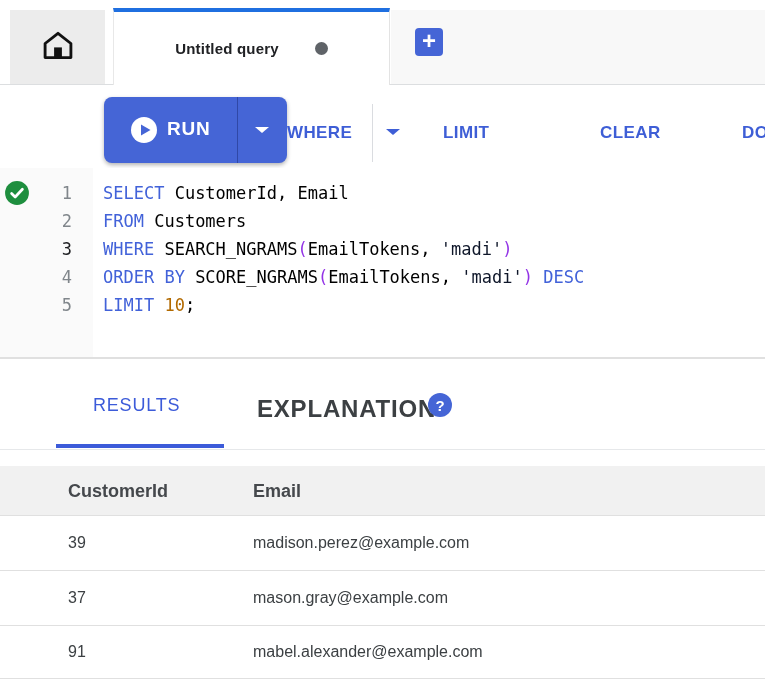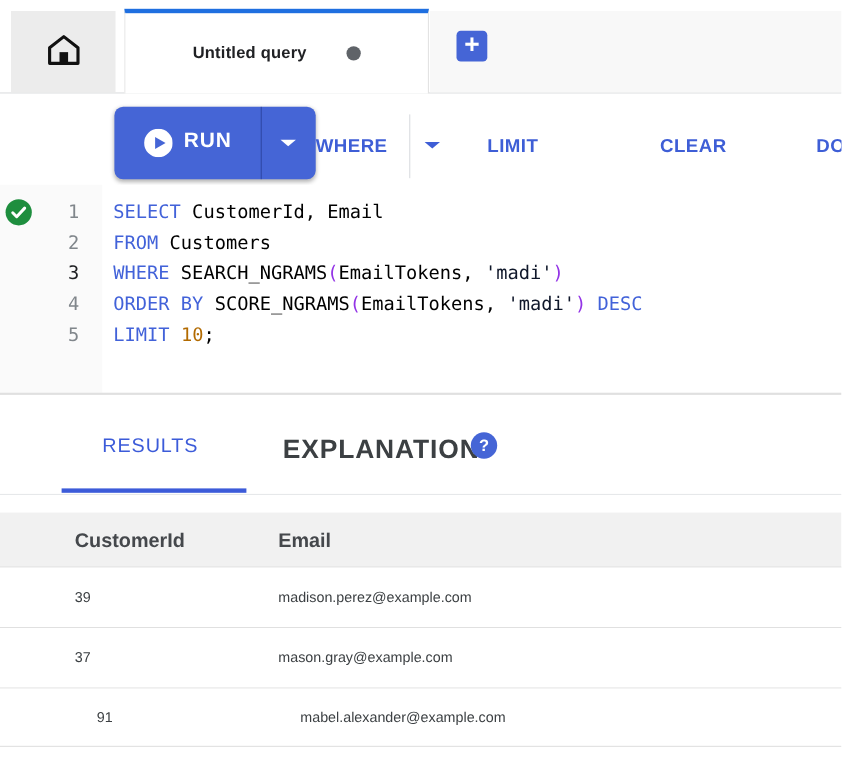--- a/index.html
+++ b/index.html
@@ -62,22 +62,22 @@
     color:#3c4043; letter-spacing:0.8px; cursor:pointer; }
   .help-icon { position:absolute; left:428px; top:393px; width:24px; height:24px; border-radius:50%;
     background:#4565d6; color:#fff; font-size:15px; font-weight:700; display:flex;
     align-items:center; justify-content:center; cursor:pointer; }
   .tabs-divider { position:absolute; left:0; top:449px; width:765px; height:1px; background:#e6e8ea; }
   
   .results-table { position:absolute; left:0; top:466px; width:765px; }
   .thead { height:50px; line-height:50px; background:#f1f1f1; border-bottom:1px solid #e0e0e0;
     display:flex; font-size:18px; font-weight:700; color:#45484c; }
   .trow { height:55px; line-height:54px; border-bottom:1px solid #e0e0e0; display:flex;
-    font-size:13px; color:#3c4043; background:#fff; }
-  .trow.last { height:53px; line-height:52px;padding-left:20px; }
+    font-size:16px; color:#3c4043; background:#fff; }
+  .trow.last { height:53px; line-height:52px; }
   .c1 { flex:0 0 174px; padding-left:33px;margin-left:35px; }
   .c2 { flex:1;margin-left:44px; }
 </style>
 </head>
 <body>
 
 <div id="app">
 
   <div class="strip-border"></div>
   <div class="right-strip"></div>

